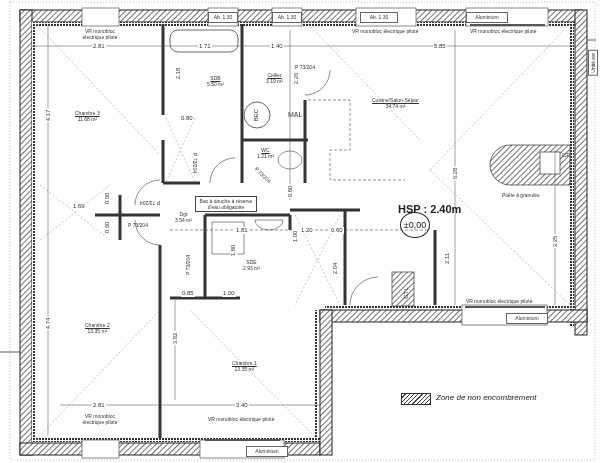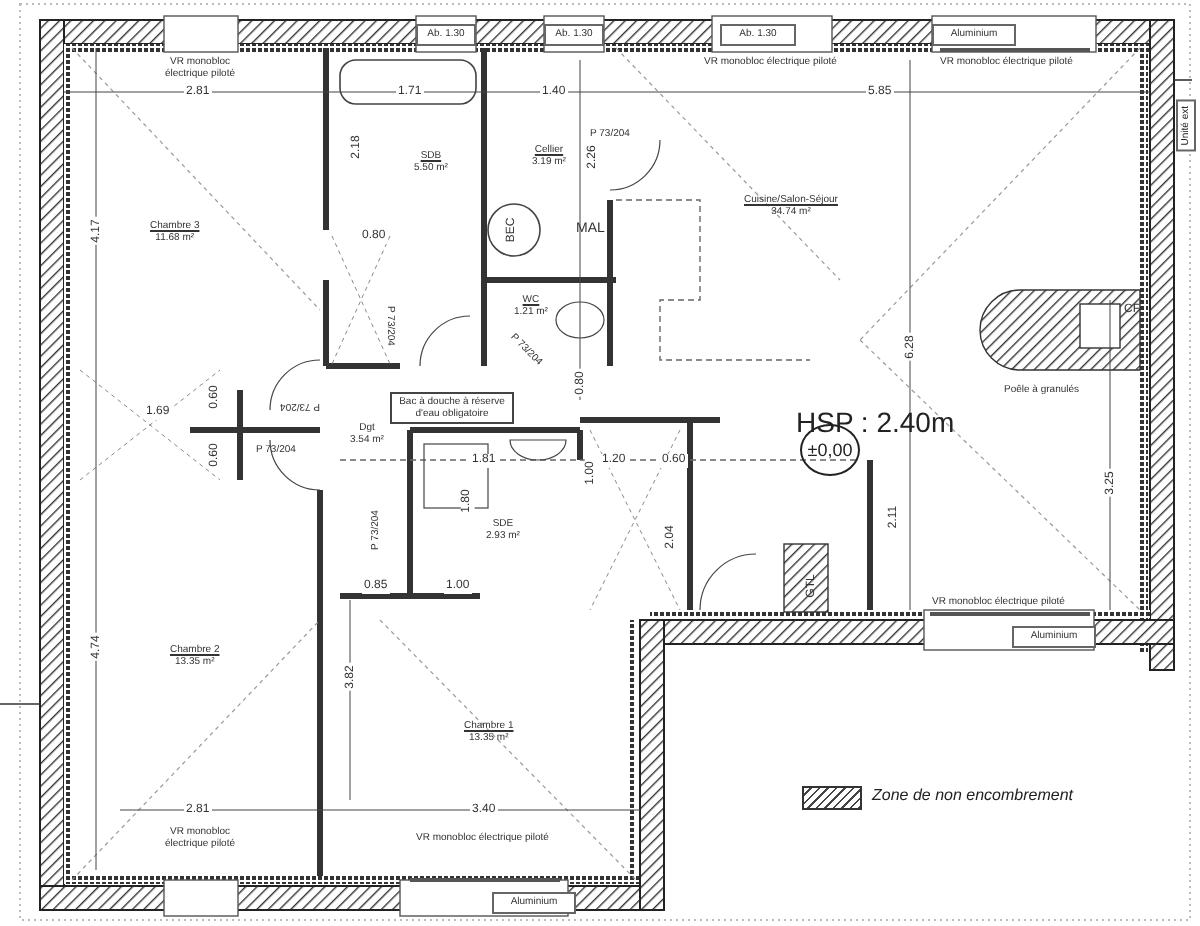--- a/index.html
+++ b/index.html
@@ -3,21 +3,21 @@
 <meta charset="utf-8">
 <style>
   html,body{margin:0;padding:0;background:#fff;}
   body{width:600px;height:463px;position:relative;overflow:hidden;font-family:"Liberation Sans",sans-serif;color:#222;}
   #plan{position:absolute;left:0;top:0;width:600px;height:463px;}
   .lbl{position:absolute;font-size:5px;line-height:6px;text-align:center;white-space:nowrap;color:#333;}
   .room-name{text-decoration:underline;}
   .dim{position:absolute;font-size:6px;color:#333;background:#fff;padding:0 1px;line-height:7px;}
   .dimv{transform:rotate(-90deg);transform-origin:center;}
   .win{position:absolute;font-size:5px;color:#333;background:#fff;border:1px solid #666;text-align:center;line-height:9px;}
-  .hsp{position:absolute;font-size:14px;color:#222;}
+  .hsp{position:absolute;font-size:11px;color:#222;font-weight:bold;}
   .lvl{position:absolute;width:28px;height:24px;border:1px solid #222;border-radius:50%;font-size:9px;text-align:center;line-height:24px;}
   .legend-box{position:absolute;width:28px;height:10px;border:1px solid #333;background:repeating-linear-gradient(135deg,#fff 0 2px,#444 2px 3px);}
   .legend-text{position:absolute;font-size:8px;color:#222;font-style:italic;}
   .side-tag{position:absolute;font-size:5px;border:1px solid #666;background:#fff;writing-mode:vertical-rl;transform:rotate(180deg);padding:2px 1px;}
 </style>
 </head>
 <body>
 
 <svg id="plan" viewBox="0 0 600 463" xmlns="http://www.w3.org/2000/svg">
   <defs>

